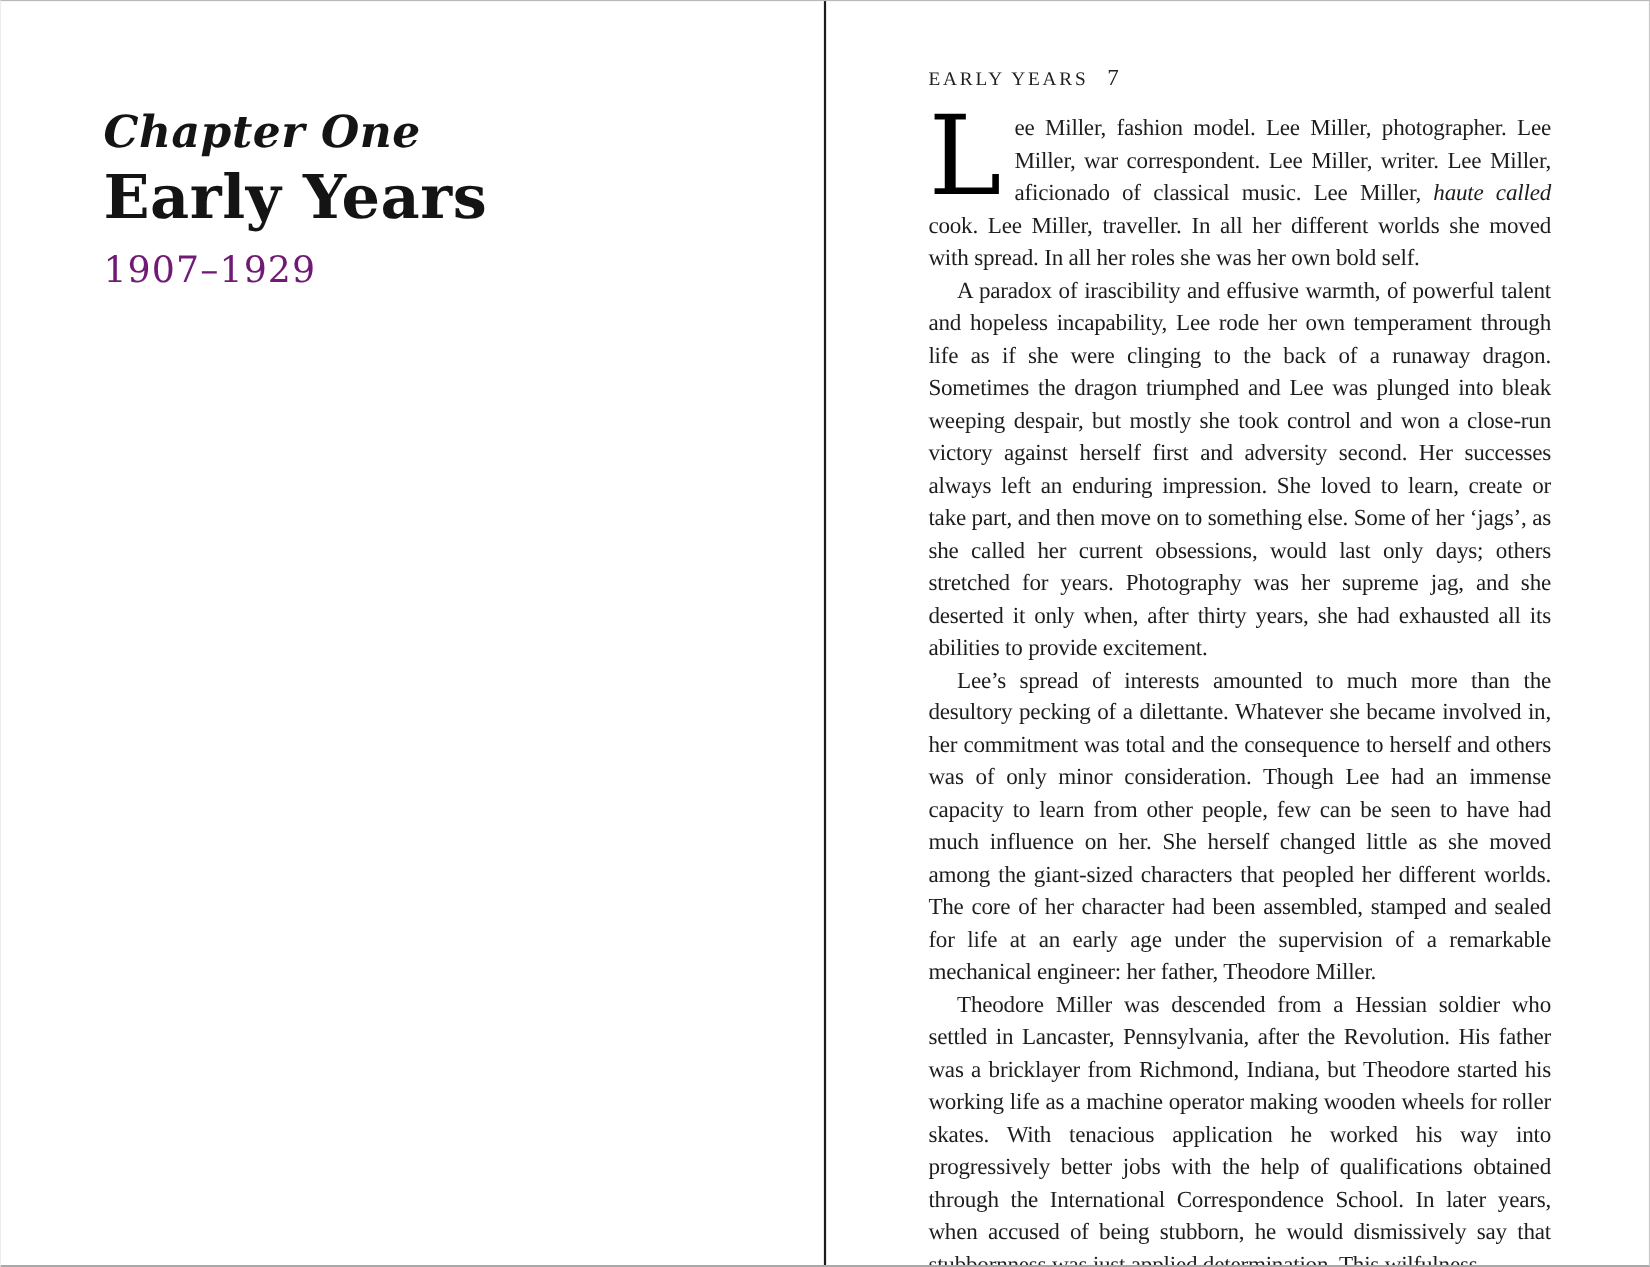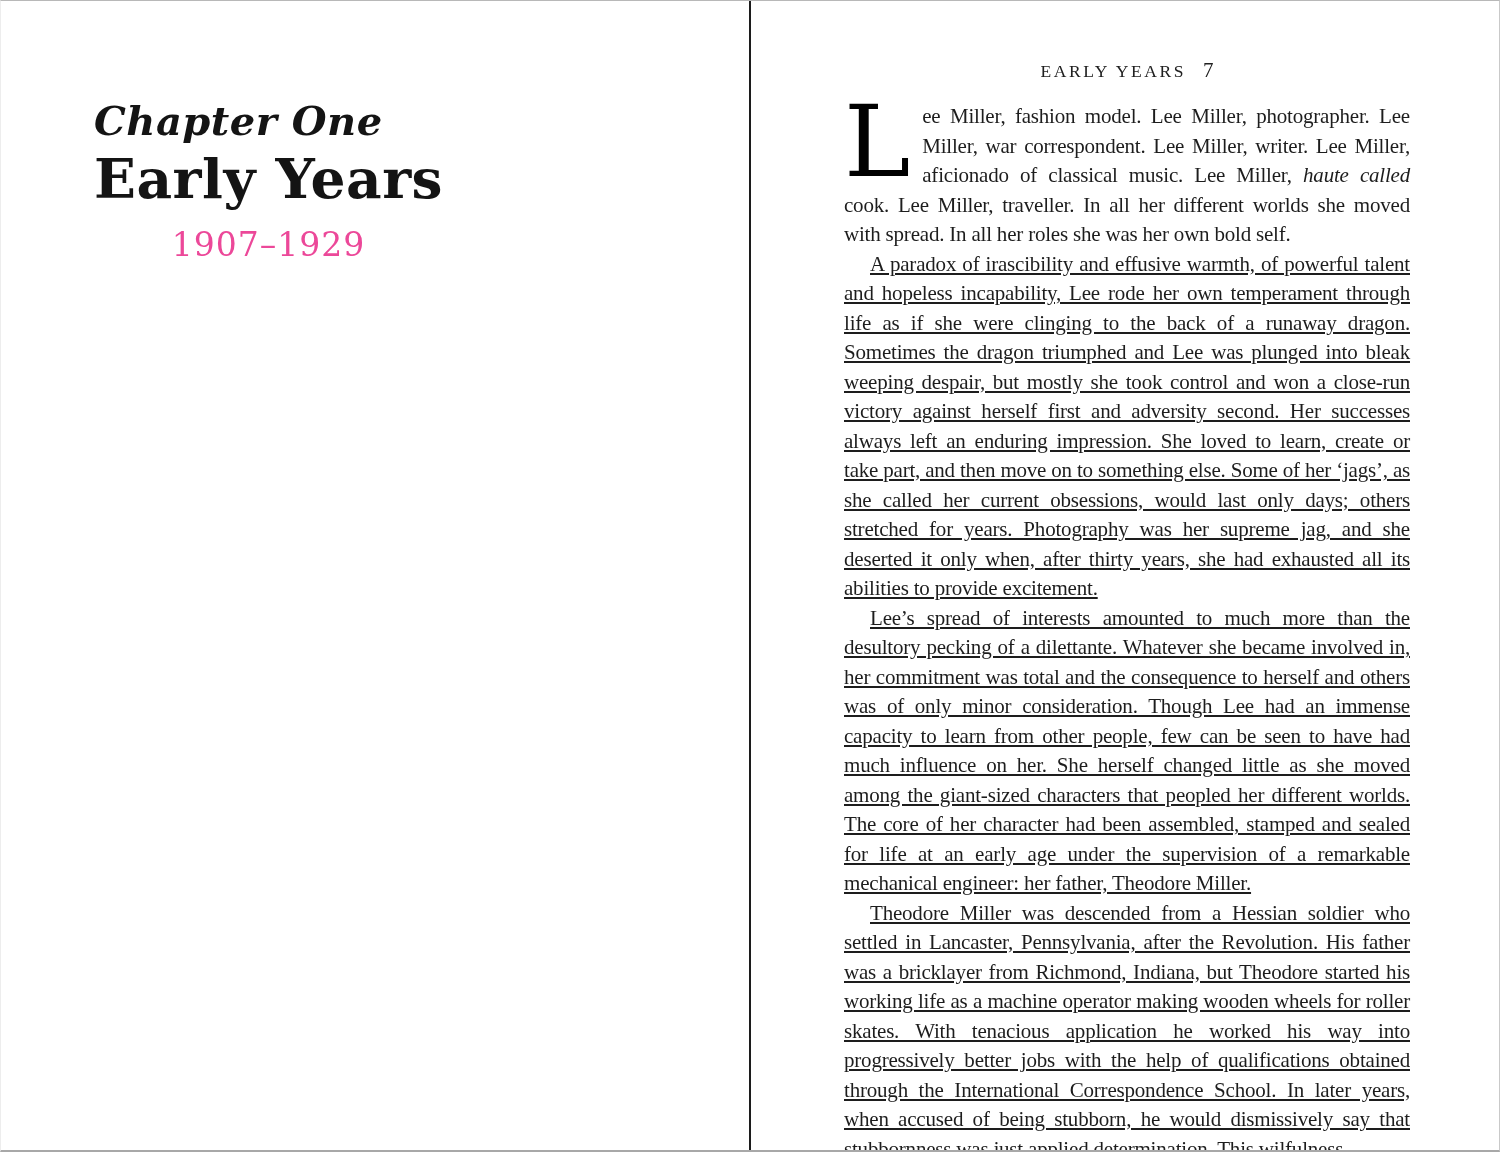--- a/index.html
+++ b/index.html
@@ -59,36 +59,35 @@
     margin-top: 3px;
     color: #141414;
   }
   .chapter-years {
     font-family: "DejaVu Serif", serif;
     font-weight: normal;
     font-size: 33px;
     line-height: 1.2;
     letter-spacing: 1px;
     margin-top: 15px;
-    color: #ec4899;
-    text-align: center;
+    color: #701a75;
   }
 
   
   .right-page {
     position: absolute;
     left: 750px; top: 0;
     width: 749px; height: 100%;
   }
   .running-header {
     position: absolute;
     left: 93px;
     top: 57px;
     width: 566px;
-    text-align: center;
+    text-align: left;
     white-space: nowrap;
     color: #202020;
   }
   .running-header .rh-title {
     font-size: 17.5px;
     letter-spacing: 2.6px;
   }
   .running-header .rh-page {
     font-size: 21px;
     margin-left: 13px;
@@ -103,21 +102,20 @@
     line-height: 29.5px;
     letter-spacing: -0.2px;
     text-align: justify;
     color: #1d1d1d;
   }
   .body-col p {
     margin: 0;
   }
   .body-col p.indent {
     text-indent: 26px;
-    text-decoration: underline;
   }
   .drop-cap {
     float: left;
     font-family: "DejaVu Serif", serif;
     font-size: 100px;
     line-height: 72px;
     height: 76px;
     margin: 4px 12px 0 0;
     color: #000000;
   }

